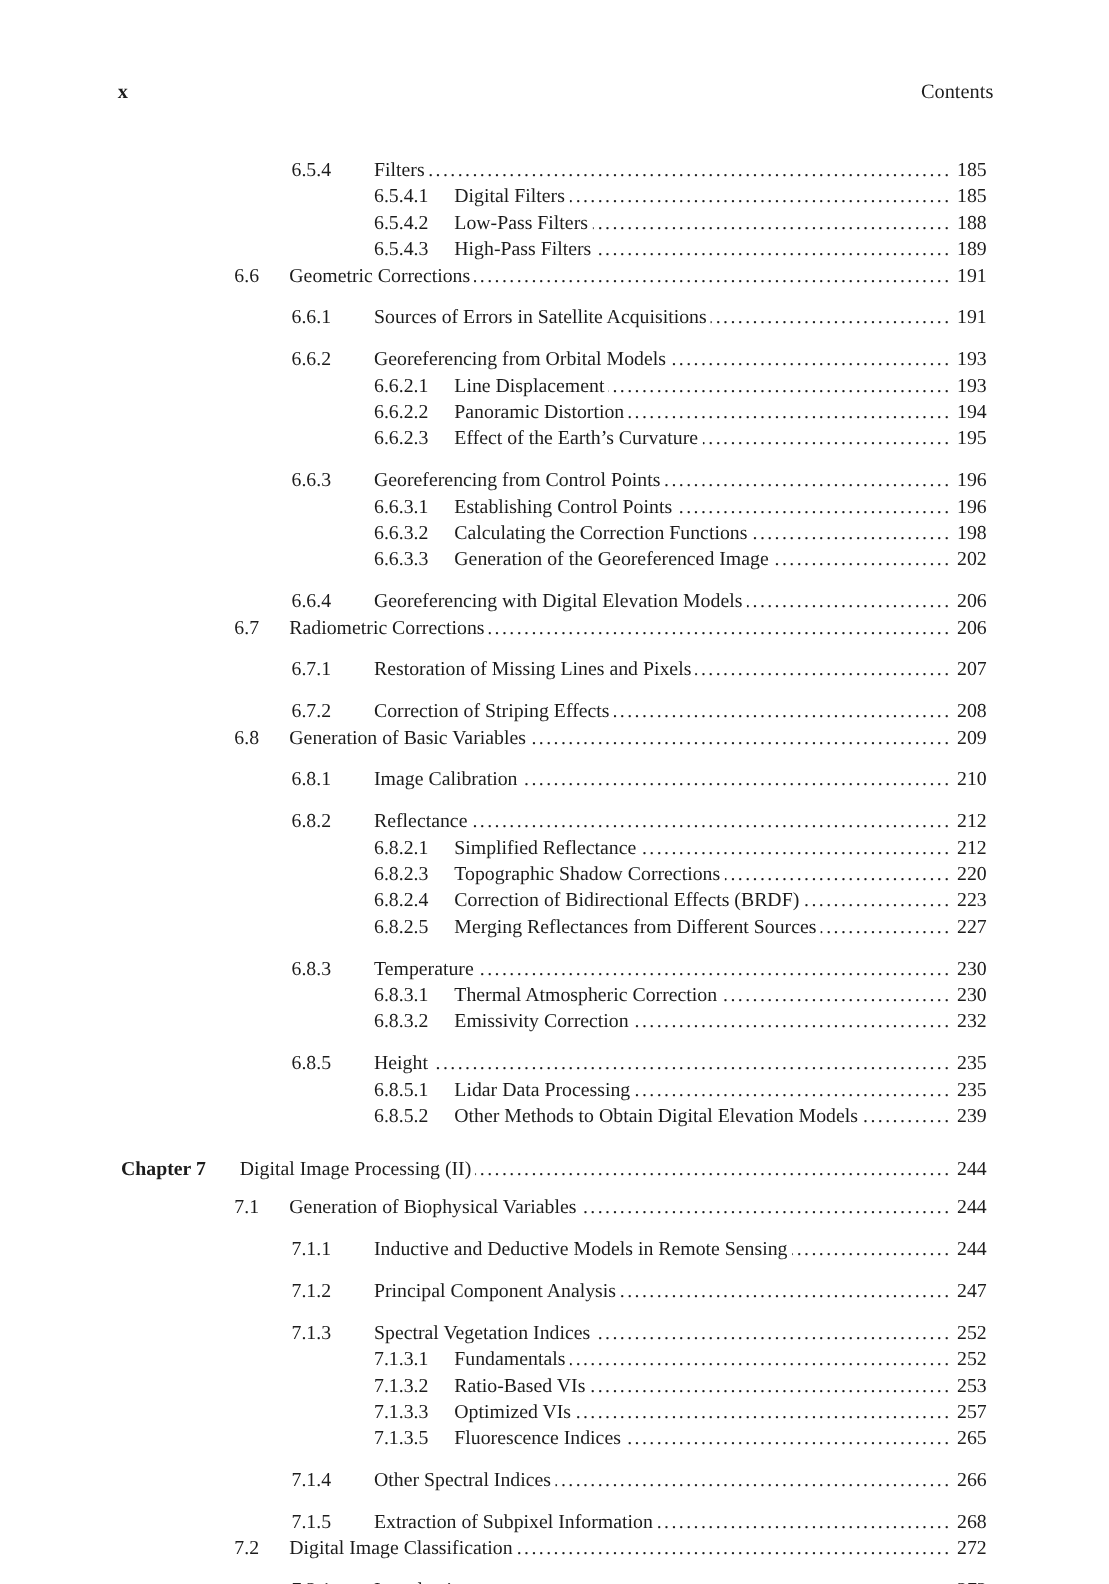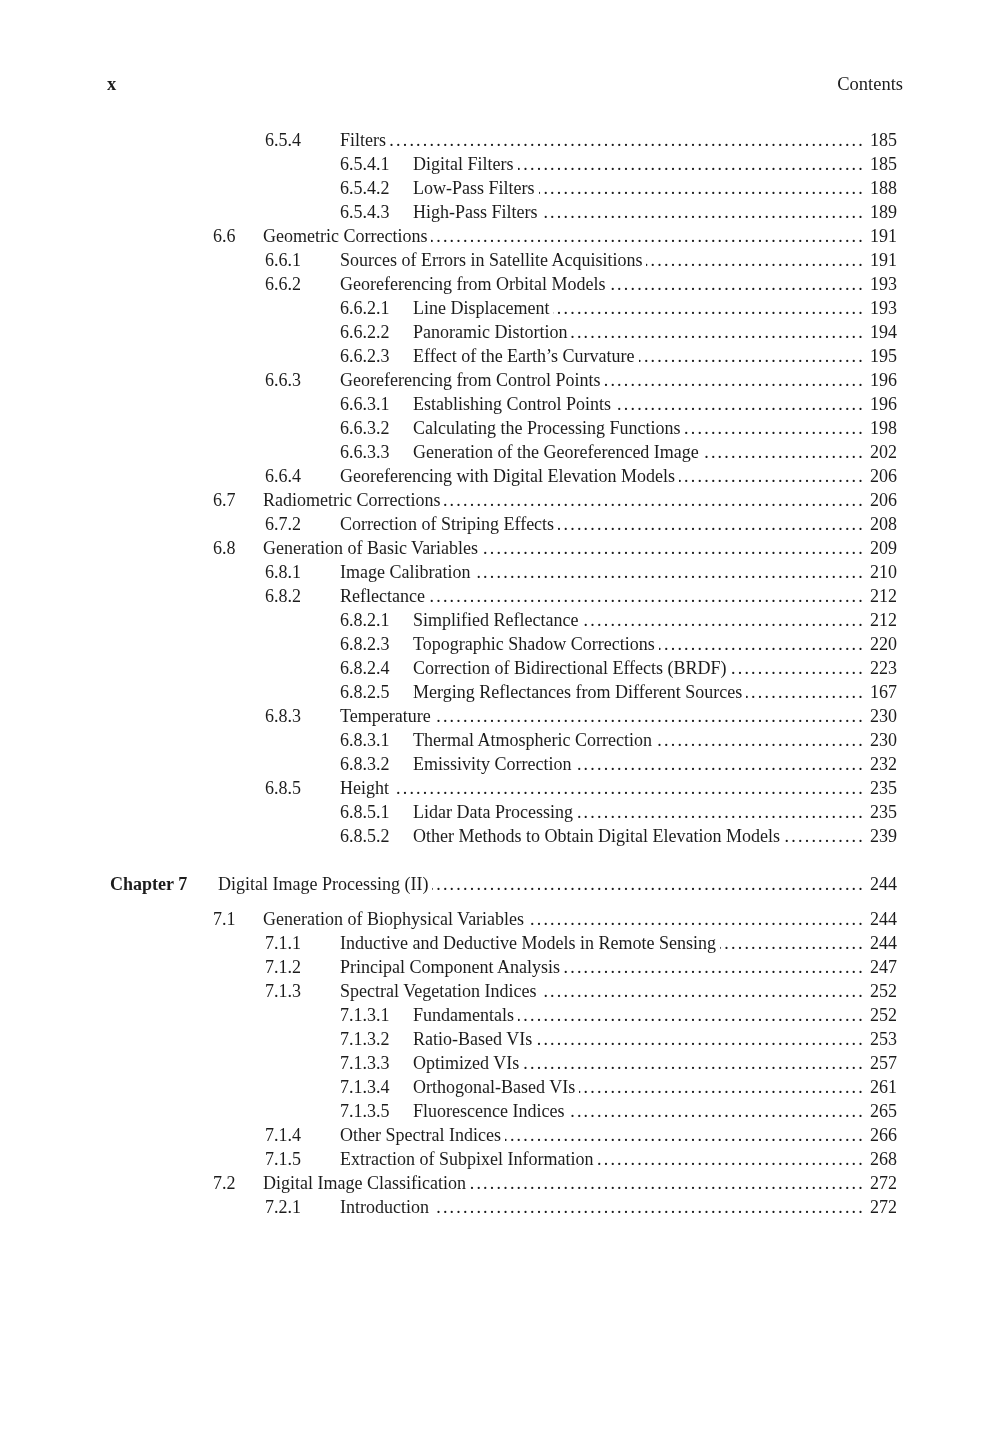--- a/index.html
+++ b/index.html
@@ -38,21 +38,21 @@
 
   .row {
     display: flex;
     align-items: baseline;
     height: 24px;
     line-height: 24px;
     white-space: nowrap;
   }
   .num { flex: 0 0 auto; }
   .lvl1 .num { width: 50px; }
-  .lvl2 { padding-left: 52px; }
+  .lvl2 { padding-left: 52px; margin-top: 14px; }
   .lvl2 .num { width: 75px; }
   .lvl3 { padding-left: 127px; }
   .lvl3 .num { width: 73px; }
   .title { flex: 0 0 auto; }
 
   .leader {
     flex: 1 1 0;
     display: flex;
     justify-content: flex-end;
     overflow: hidden;
@@ -179,21 +179,21 @@
 
   <div class="row lvl3">
     <span class="num">6.6.3.1</span>
     <span class="title">Establishing Control Points</span>
     <span class="leader"></span>
     <span class="page">196</span>
   </div>
 
   <div class="row lvl3">
     <span class="num">6.6.3.2</span>
-    <span class="title">Calculating the Processing Functions</span>
+    <span class="title">Calculating the Correction Functions</span>
     <span class="leader"></span>
     <span class="page">198</span>
   </div>
 
   <div class="row lvl3">
     <span class="num">6.6.3.3</span>
     <span class="title">Generation of the Georeferenced Image</span>
     <span class="leader"></span>
     <span class="page">202</span>
   </div>
@@ -205,20 +205,26 @@
     <span class="page">206</span>
   </div>
 
   <div class="row lvl1">
     <span class="num">6.7</span>
     <span class="title">Radiometric Corrections</span>
     <span class="leader"></span>
     <span class="page">206</span>
   </div>
 
+  <div class="row lvl2">
+    <span class="num">6.7.1</span>
+    <span class="title">Restoration of Missing Lines and Pixels</span>
+    <span class="leader"></span>
+    <span class="page">207</span>
+  </div>
 
   <div class="row lvl2">
     <span class="num">6.7.2</span>
     <span class="title">Correction of Striping Effects</span>
     <span class="leader"></span>
     <span class="page">208</span>
   </div>
 
   <div class="row lvl1">
     <span class="num">6.8</span>
@@ -260,21 +266,21 @@
     <span class="num">6.8.2.4</span>
     <span class="title">Correction of Bidirectional Effects (BRDF)</span>
     <span class="leader"></span>
     <span class="page">223</span>
   </div>
 
   <div class="row lvl3">
     <span class="num">6.8.2.5</span>
     <span class="title">Merging Reflectances from Different Sources</span>
     <span class="leader"></span>
-    <span class="page">167</span>
+    <span class="page">227</span>
   </div>
 
   <div class="row lvl2">
     <span class="num">6.8.3</span>
     <span class="title">Temperature</span>
     <span class="leader"></span>
     <span class="page">230</span>
   </div>
 
   <div class="row lvl3">
@@ -365,26 +371,20 @@
     <span class="page">253</span>
   </div>
 
   <div class="row lvl3">
     <span class="num">7.1.3.3</span>
     <span class="title">Optimized VIs</span>
     <span class="leader"></span>
     <span class="page">257</span>
   </div>
 
-  <div class="row lvl3">
-    <span class="num">7.1.3.4</span>
-    <span class="title">Orthogonal-Based VIs</span>
-    <span class="leader"></span>
-    <span class="page">261</span>
-  </div>
 
   <div class="row lvl3">
     <span class="num">7.1.3.5</span>
     <span class="title">Fluorescence Indices</span>
     <span class="leader"></span>
     <span class="page">265</span>
   </div>
 
   <div class="row lvl2">
     <span class="num">7.1.4</span>

